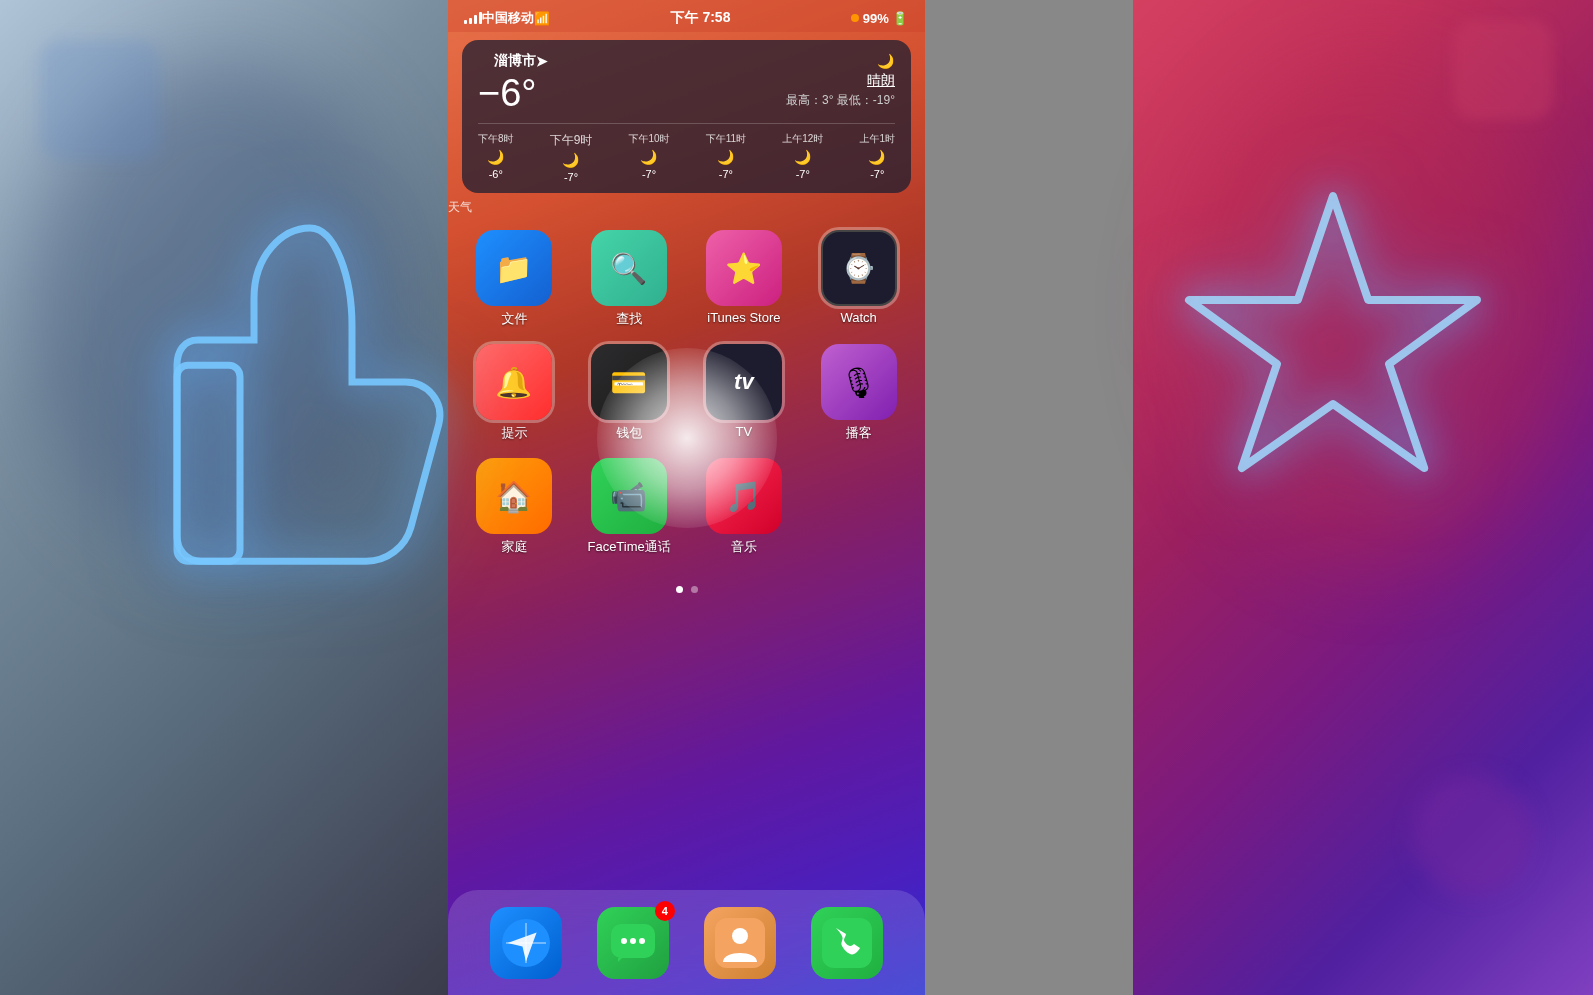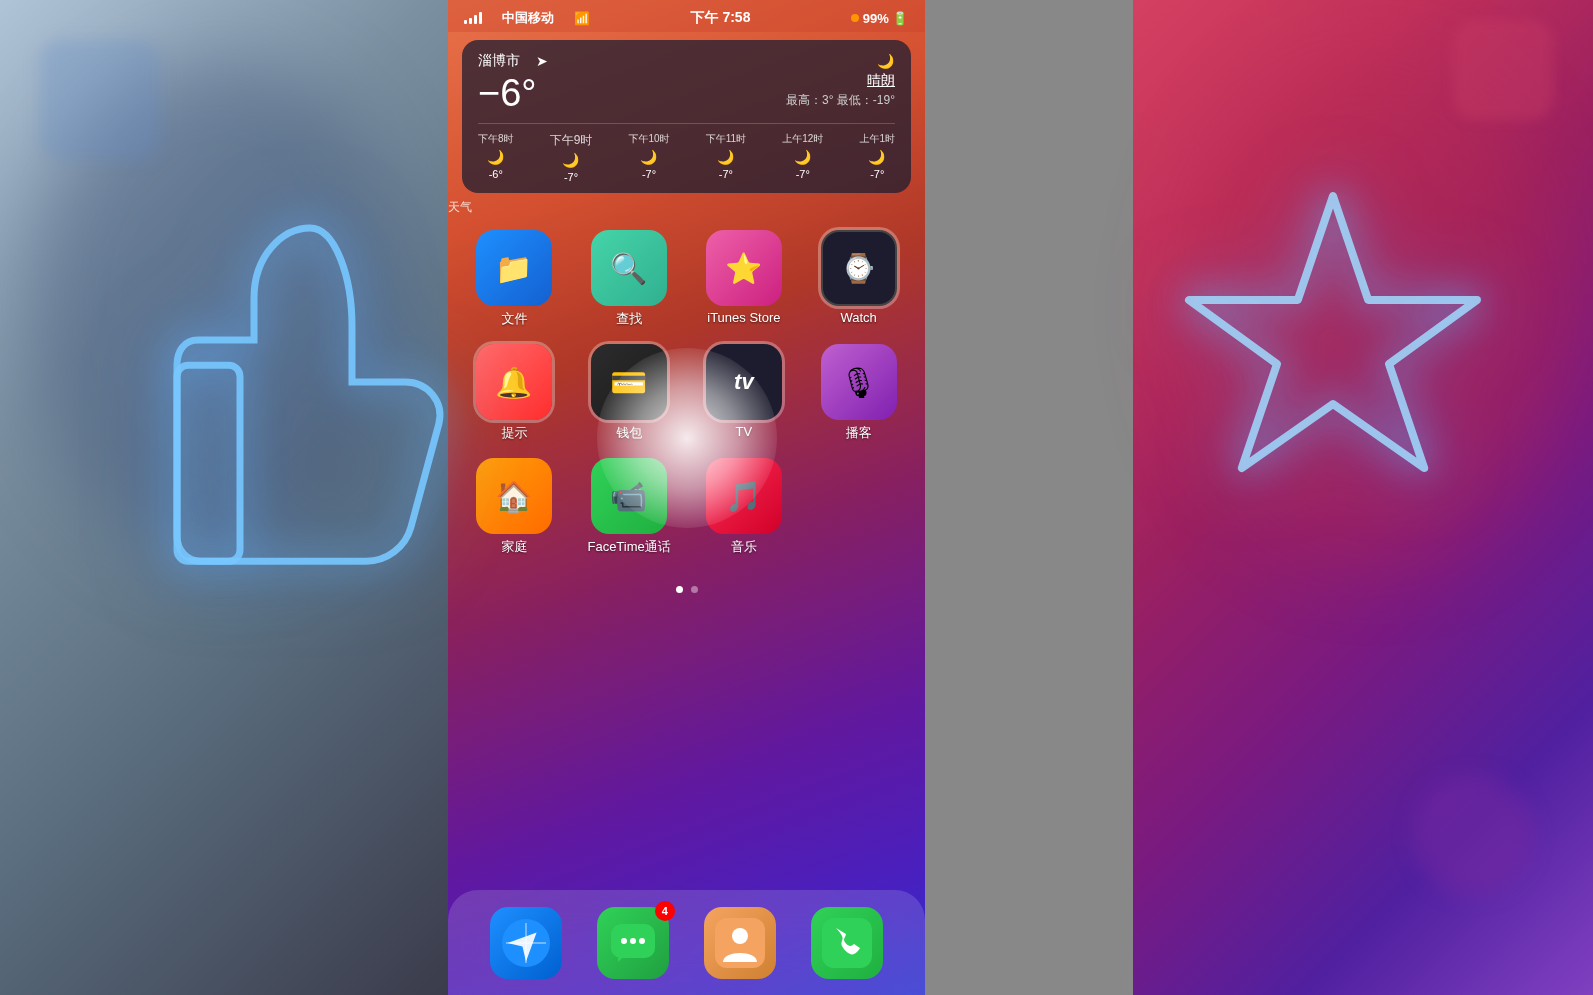--- a/index.html
+++ b/index.html
@@ -69,35 +69,35 @@
       display: flex;
       justify-content: space-between;
       align-items: center;
       padding: 8px 16px 4px 16px;
       font-size: 13px;
       color: white;
       font-weight: 600;
       height: 32px;
       background: rgba(200,60,40,0.3);
     }
-    .status-left { display: flex; align-items: center; gap: 20px; }
+    .status-left { display: flex; align-items: center; gap: 0; }
     .status-center { font-size: 14px; font-weight: 600; }
     .status-right { display: flex; align-items: center; gap: 4px; }
     .signal-bars { display: flex; gap: 2px; align-items: flex-end; }
     .bar { background: white; width: 3px; border-radius: 1px; }
 
     
     .weather-widget {
       margin: 8px 14px 6px 14px;
       background: rgba(30,30,50,0.75);
       border-radius: 16px;
       padding: 12px 16px 10px 16px;
       color: white;
     }
-    .weather-city { font-size: 14px; font-weight: 400; display: flex; align-items: center; gap: 16px; }
+    .weather-city { font-size: 14px; font-weight: 700; display: flex; align-items: center; gap: 0; margin-left: 16px; }
     .weather-main { display: flex; justify-content: space-between; align-items: flex-start; margin-top: 2px; }
     .weather-temp { font-size: 38px; font-weight: 300; }
     .weather-right { text-align: right; font-size: 13px; }
     .weather-desc { font-size: 14px; text-decoration: underline; }
     .weather-range { font-size: 12px; color: #ccc; margin-top: 2px; }
     .weather-hourly { display: flex; justify-content: space-between; margin-top: 8px; padding-top: 8px; border-top: 1px solid rgba(255,255,255,0.2); }
     .weather-hour { display: flex; flex-direction: column; align-items: center; gap: 3px; font-size: 11px; }
     .weather-label { font-size: 12px; color: rgba(255,255,255,0.8); text-align: center; margin-top: 4px; }
 
     

